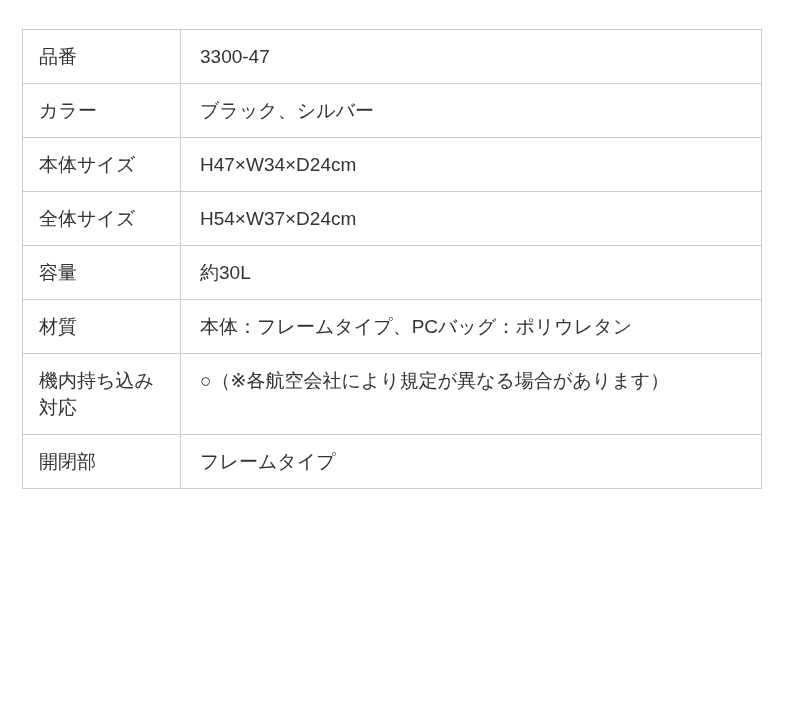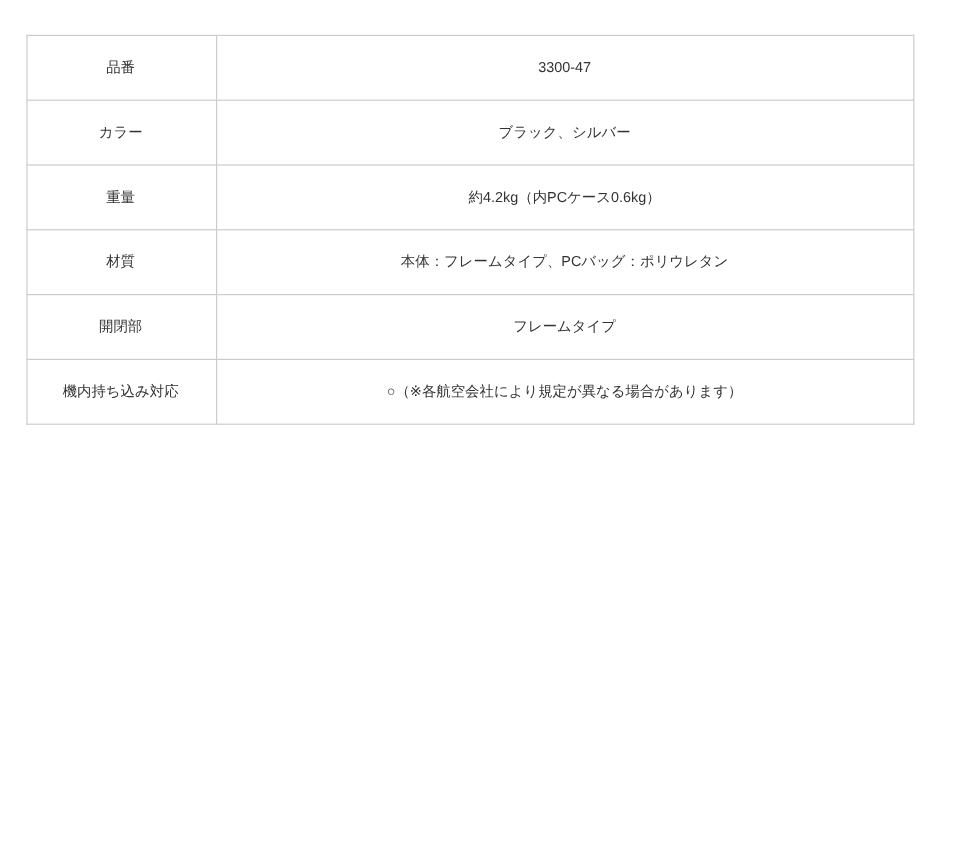--- a/index.html
+++ b/index.html
@@ -16,24 +16,24 @@
     border-collapse: collapse;
     table-layout: fixed;
     width: 740px;
     margin: 29px 0 0 22px;
     background: var(--bg, #ffffff);
   }
   .col-label { width: 158px; }
   .spec th, .spec td {
     border: 1px solid var(--border, #cccccc);
     color: var(--text, #333333);
-    font-size: 12px;
+    font-size: 19px;
     line-height: 27px;
     font-weight: 400;
-    text-align: center;
+    text-align: left;
     vertical-align: top;
     word-break: break-all;
     overflow-wrap: break-word;
   }
   .spec th { padding: 13px 18px 13px 16px; }
   .spec td { padding: 13px 20px 13px 19px; }
 </style>
 </head>
 <body>
 
@@ -45,29 +45,37 @@
   <tbody id="spec-body">
       <tr>
         <th>品番</th>
         <td>3300-47</td>
       </tr>
       <tr>
         <th>カラー</th>
         <td>ブラック、シルバー</td>
       </tr>
       <tr>
-        <th>重量</th>
-        <td>約4.2kg（内PCケース0.6kg）</td>
+        <th>本体サイズ</th>
+        <td>H47×W34×D24cm</td>
+      </tr>
+      <tr>
+        <th>全体サイズ</th>
+        <td>H54×W37×D24cm</td>
+      </tr>
+      <tr>
+        <th>容量</th>
+        <td>約30L</td>
       </tr>
       <tr>
         <th>材質</th>
         <td>本体：フレームタイプ、PCバッグ：ポリウレタン</td>
       </tr>
       <tr>
+        <th>機内持ち込み対応</th>
+        <td>○（※各航空会社により規定が異なる場合があります）</td>
+      </tr>
+      <tr>
         <th>開閉部</th>
         <td>フレームタイプ</td>
-      </tr>
-      <tr>
-        <th>機内持ち込み対応</th>
-        <td>○（※各航空会社により規定が異なる場合があります）</td>
       </tr>
     </tbody>
 </table>
 
 </body></html>

